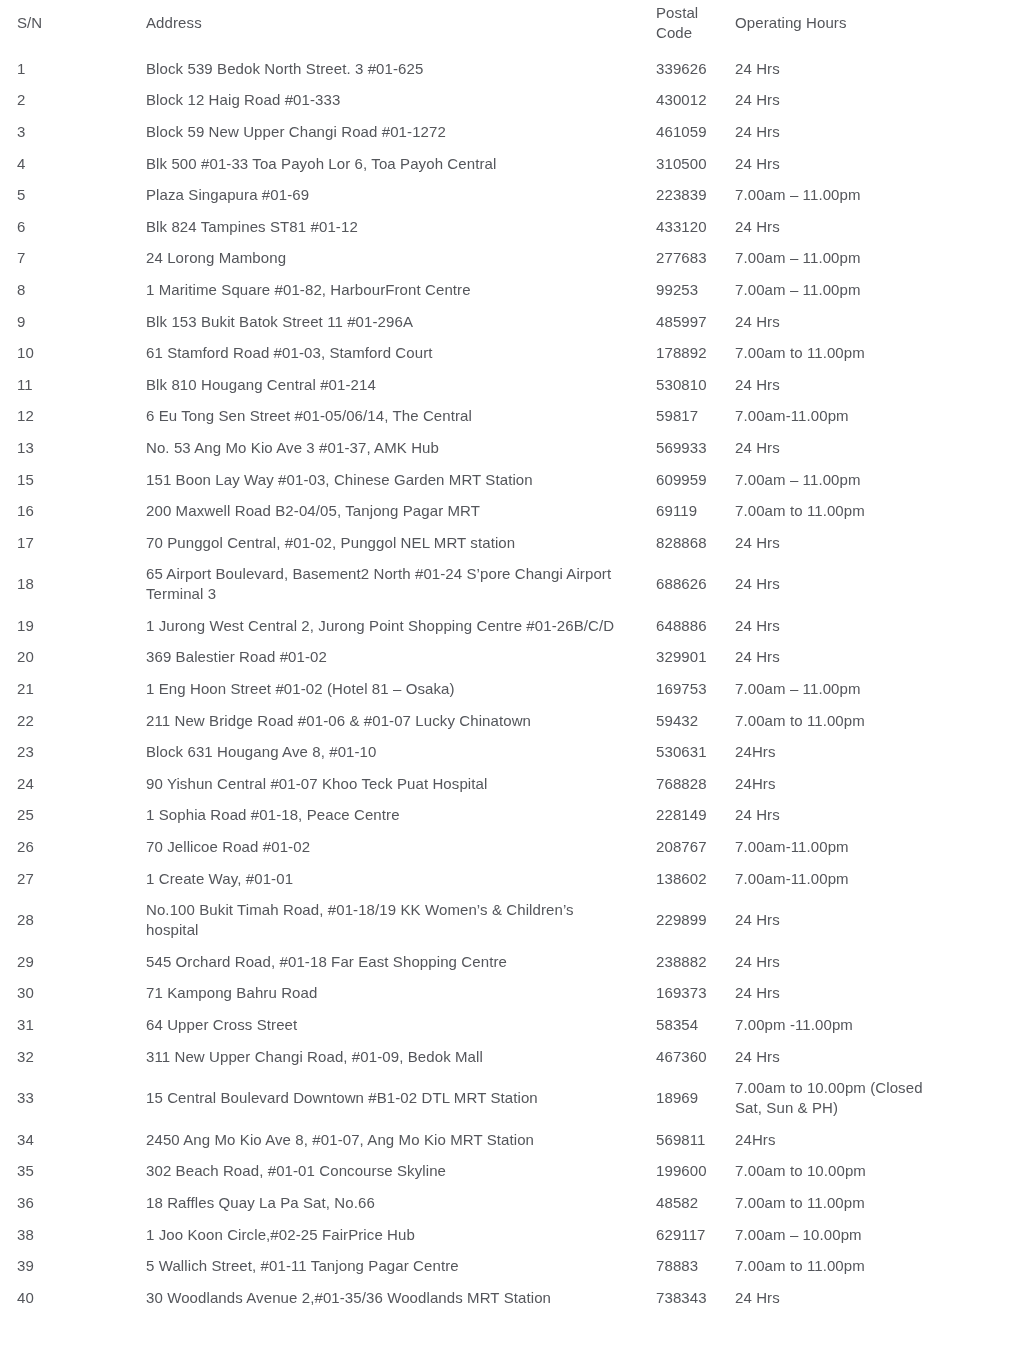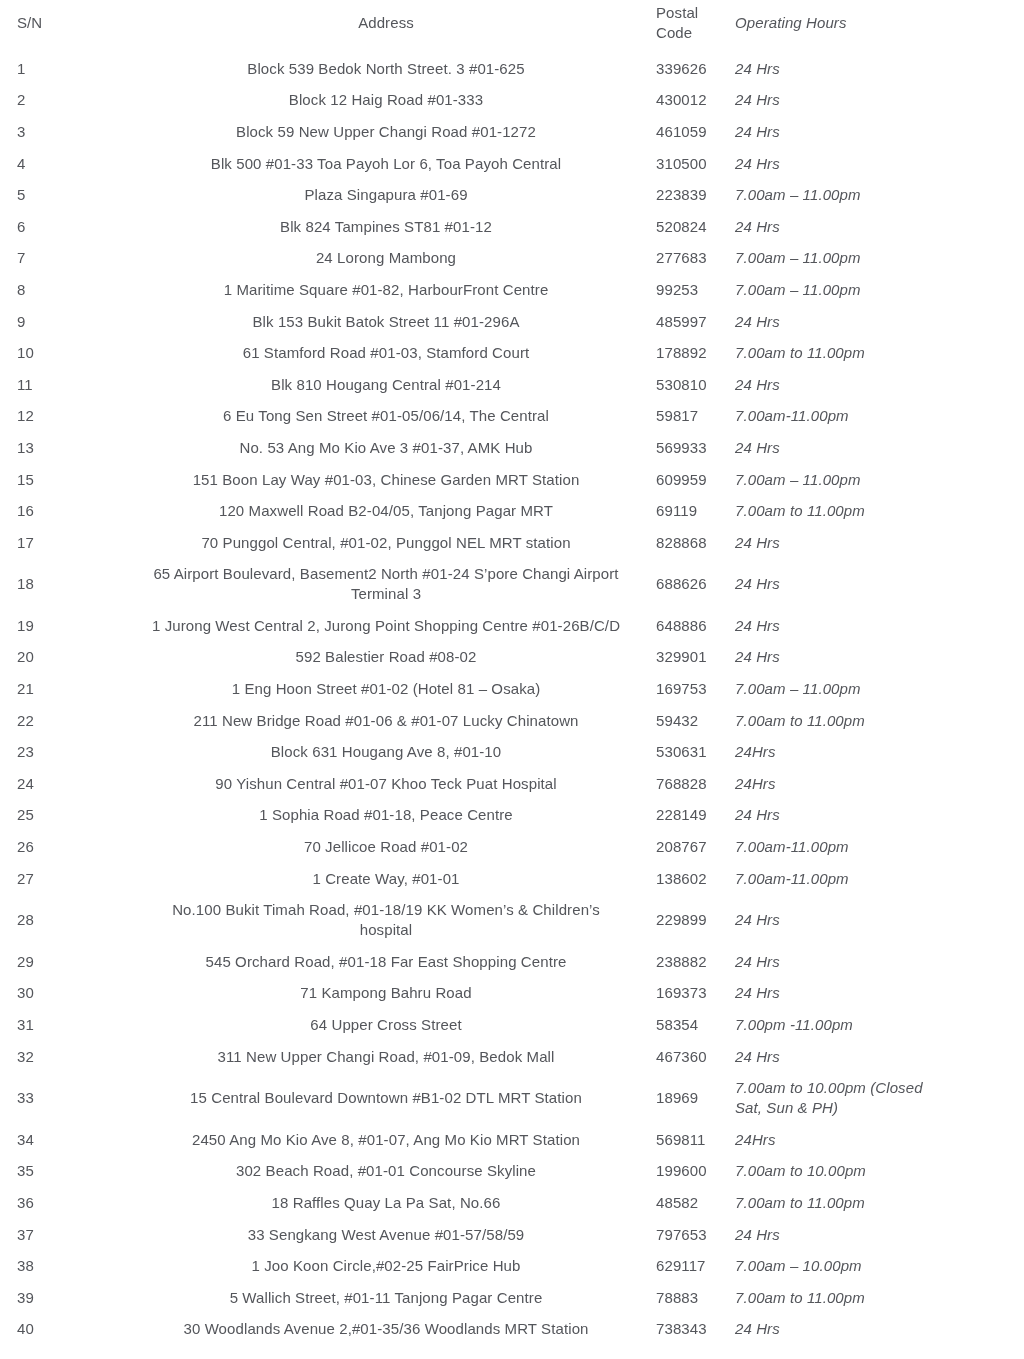--- a/index.html
+++ b/index.html
@@ -28,23 +28,23 @@
   th, td {
     text-align: left;
     vertical-align: middle;
     font-weight: normal;
     line-height: 20px;
     letter-spacing: 0.1px;
   }
   th { padding: 3px 0 10px 0; }
   td { padding: 5.8px 0; }
   th.sn, td.sn           { padding-left: 17px; }
-  th.address, td.address { padding-right: 30px; text-align: center; }
+  th.address, td.address { padding-right: 30px; }
   th.postal, td.postal   { padding-right: 20px; margin-left: 14px; }
-  th.hours, td.hours     { padding-right: 80px; font-style: italic; }
+  th.hours, td.hours     { padding-right: 80px; }
 </style>
 </head>
 <body>
 
 <div class="page">
   <table class="locations">
     <colgroup>
       <col class="c-sn">
         <col class="c-address">
         <col class="c-postal">
@@ -90,21 +90,21 @@
   <tr>
     <td class="sn">5</td>
     <td class="address">Plaza Singapura #01-69</td>
     <td class="postal">223839</td>
     <td class="hours">7.00am – 11.00pm</td>
   </tr>
 
   <tr>
     <td class="sn">6</td>
     <td class="address">Blk 824 Tampines ST81 #01-12</td>
-    <td class="postal">520824</td>
+    <td class="postal">433120</td>
     <td class="hours">24 Hrs</td>
   </tr>
 
   <tr>
     <td class="sn">7</td>
     <td class="address">24 Lorong Mambong</td>
     <td class="postal">277683</td>
     <td class="hours">7.00am – 11.00pm</td>
   </tr>
 
@@ -153,21 +153,21 @@
 
   <tr>
     <td class="sn">15</td>
     <td class="address">151 Boon Lay Way #01-03, Chinese Garden MRT Station</td>
     <td class="postal">609959</td>
     <td class="hours">7.00am – 11.00pm</td>
   </tr>
 
   <tr>
     <td class="sn">16</td>
-    <td class="address">120 Maxwell Road B2-04/05, Tanjong Pagar MRT</td>
+    <td class="address">200 Maxwell Road B2-04/05, Tanjong Pagar MRT</td>
     <td class="postal">69119</td>
     <td class="hours">7.00am to 11.00pm</td>
   </tr>
 
   <tr>
     <td class="sn">17</td>
     <td class="address">70 Punggol Central, #01-02, Punggol NEL MRT station</td>
     <td class="postal">828868</td>
     <td class="hours">24 Hrs</td>
   </tr>
@@ -181,21 +181,21 @@
 
   <tr>
     <td class="sn">19</td>
     <td class="address">1 Jurong West Central 2, Jurong Point Shopping Centre #01-26B/C/D</td>
     <td class="postal">648886</td>
     <td class="hours">24 Hrs</td>
   </tr>
 
   <tr>
     <td class="sn">20</td>
-    <td class="address">592 Balestier Road #08-02</td>
+    <td class="address">369 Balestier Road #01-02</td>
     <td class="postal">329901</td>
     <td class="hours">24 Hrs</td>
   </tr>
 
   <tr>
     <td class="sn">21</td>
     <td class="address">1 Eng Hoon Street #01-02 (Hotel 81 – Osaka)</td>
     <td class="postal">169753</td>
     <td class="hours">7.00am – 11.00pm</td>
   </tr>
@@ -298,26 +298,20 @@
     <td class="hours">7.00am to 10.00pm</td>
   </tr>
 
   <tr>
     <td class="sn">36</td>
     <td class="address">18 Raffles Quay La Pa Sat, No.66</td>
     <td class="postal">48582</td>
     <td class="hours">7.00am to 11.00pm</td>
   </tr>
 
-  <tr>
-    <td class="sn">37</td>
-    <td class="address">33 Sengkang West Avenue #01-57/58/59</td>
-    <td class="postal">797653</td>
-    <td class="hours">24 Hrs</td>
-  </tr>
 
   <tr>
     <td class="sn">38</td>
     <td class="address">1 Joo Koon Circle,#02-25 FairPrice Hub</td>
     <td class="postal">629117</td>
     <td class="hours">7.00am – 10.00pm</td>
   </tr>
 
   <tr>
     <td class="sn">39</td>

